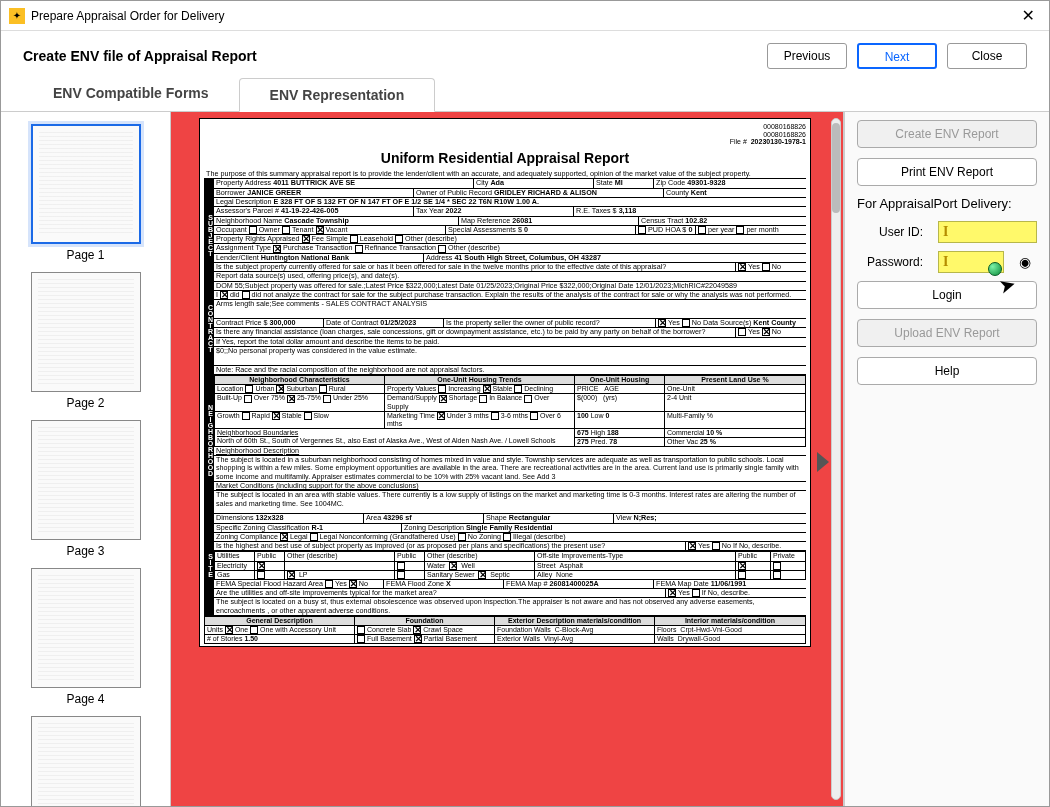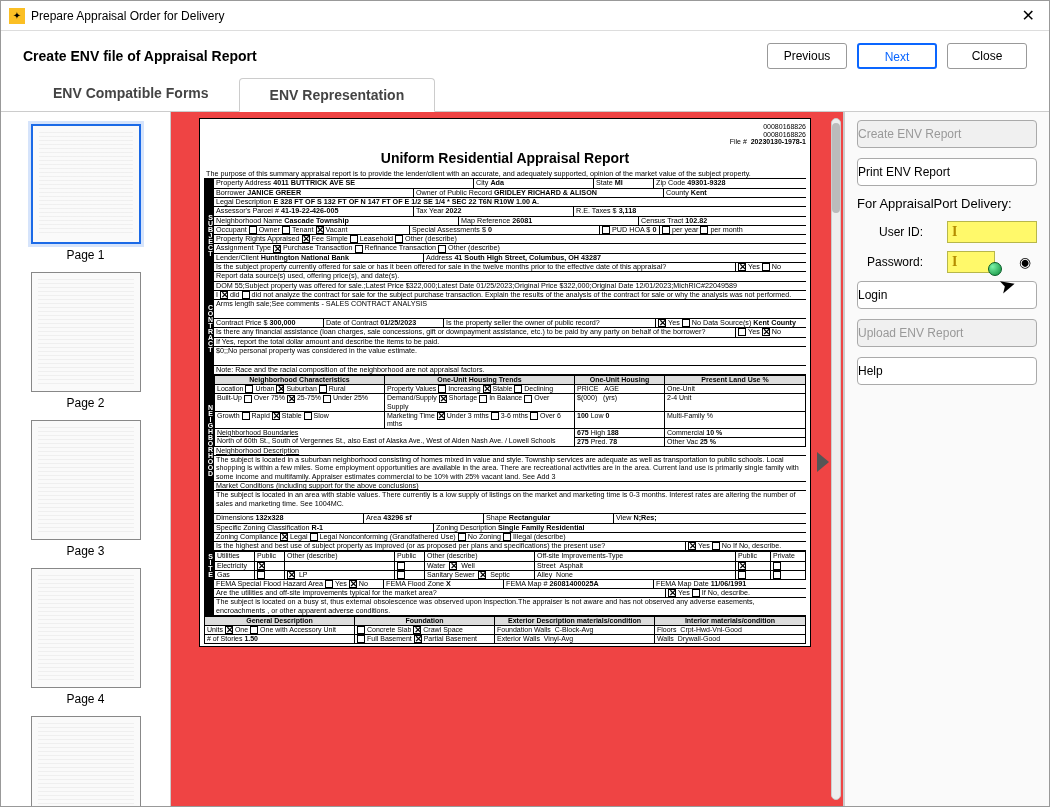--- a/index.html
+++ b/index.html
@@ -183,26 +183,26 @@
   }
   .rightpane .wbtn {
     display:block; width: 100%;
     height: 28px;
     border: 1px solid #aaa;
     border-radius: 4px;
     background: #fff;
     font-size: 12px;
     margin-bottom: 10px;
     line-height:26px;
-    text-align:left;
+    text-align:center;
     cursor:pointer;
   }
   .rightpane .wbtn.disabled{ color:#999; background:#f0f0f0; cursor:default; }
   .rightpane .heading{ font-size:13px; margin:6px 0 10px 0;}
-  .rightpane .fld{ display:flex; align-items:center; margin-bottom:8px; gap:24px;}
+  .rightpane .fld{ display:flex; align-items:center; margin-bottom:8px; gap:15px;}
   .rightpane .fld label{ width:66px; text-align:right; font-size:12px;}
   .rightpane .fld .inp{
     flex:1; height:22px; background:#fff96a; border:1px solid #b7b74a;
     display:flex; align-items:center; padding-left:4px;
   }
   .rightpane .fld .inp .caret-i{ color:#b58d00; font-weight:bold; font-size:14px; font-family:serif;}
   .rightpane .eye{ width:18px; font-size:14px; cursor:pointer;}
   .cursor-img{
     position:absolute; pointer-events:none;
     left: 999px; top: 273px;
@@ -292,21 +292,21 @@
               <div class="rcell" style="width:200px"><span>Assessor's Parcel #</span> <span class="rval">41-19-22-426-005</span></div>
               <div class="rcell" style="width:160px"><span>Tax Year</span> <span class="rval">2022</span></div>
               <div class="rcell g"><span>R.E. Taxes $</span> <span class="rval">3,118</span></div>
             </div>
             <div class="rrow">
               <div class="rcell" style="width:245px"><span>Neighborhood Name</span> <span class="rval">Cascade Township</span></div>
               <div class="rcell" style="width:180px"><span>Map Reference</span> <span class="rval">26081</span></div>
               <div class="rcell g"><span>Census Tract</span> <span class="rval">102.82</span></div>
             </div>
             <div class="rrow">
-              <div class="rcell" style="width:196px"><span>Occupant</span> <span class="ck"></span><span>Owner</span> <span class="ck"></span><span>Tenant</span> <span class="ck on"></span><span>Vacant</span></div>
+              <div class="rcell" style="width:232px"><span>Occupant</span> <span class="ck"></span><span>Owner</span> <span class="ck"></span><span>Tenant</span> <span class="ck on"></span><span>Vacant</span></div>
               <div class="rcell" style="width:190px"><span>Special Assessments $</span> <span class="rval">0</span></div>
               <div class="rcell" style="width:60px"><span class="ck"></span><span>PUD</span> <span>HOA $</span> <span class="rval">0</span></div>
               <div class="rcell g"><span class="ck"></span><span>per year</span> <span class="ck"></span><span>per month</span></div>
             </div>
             <div class="rrow">
                 <div class="rcell g"><span>Property Rights Appraised</span> <span class="ck on"></span><span>Fee Simple</span> <span class="ck"></span><span>Leasehold</span> <span class="ck"></span><span>Other (describe)</span></div>
               </div>
             <div class="rrow">
                 <div class="rcell g"><span>Assignment Type</span> <span class="ck on"></span><span>Purchase Transaction</span> <span class="ck"></span><span>Refinance Transaction</span> <span class="ck"></span><span>Other (describe)</span></div>
               </div>
@@ -416,21 +416,21 @@
         <div class="vsplit">
           <div class="vside">SITE</div>
           <div class="vbody">
             <div class="rrow">
               <div class="rcell" style="width:150px"><span>Dimensions</span> <span class="rval">132x328</span></div>
               <div class="rcell" style="width:120px"><span>Area</span> <span class="rval">43296 sf</span></div>
               <div class="rcell" style="width:130px"><span>Shape</span> <span class="rval">Rectangular</span></div>
               <div class="rcell g"><span>View</span> <span class="rval">N;Res;</span></div>
             </div>
             <div class="rrow">
-              <div class="rcell" style="width:220px"><span>Specific Zoning Classification</span> <span class="rval">R-1</span></div>
+              <div class="rcell" style="width:188px"><span>Specific Zoning Classification</span> <span class="rval">R-1</span></div>
               <div class="rcell g"><span>Zoning Description</span> <span class="rval">Single Family Residential</span></div>
             </div>
             <div class="rrow">
                 <div class="rcell g"><span>Zoning Compliance</span> <span class="ck on"></span><span>Legal</span> <span class="ck"></span><span>Legal Nonconforming (Grandfathered Use)</span> <span class="ck"></span><span>No Zoning</span> <span class="ck"></span><span>Illegal (describe)</span></div>
               </div>
             <div class="rrow">
               <div class="rcell g" style="white-space:normal"><span>Is the highest and best use of subject property as improved (or as proposed per plans and specifications) the present use?</span></div>
               <div class="rcell" style="width:120px"><span class="ck on"></span><span>Yes</span> <span class="ck"></span><span>No</span> <span>If No, describe.</span></div>
             </div>
             <table class="grid">

